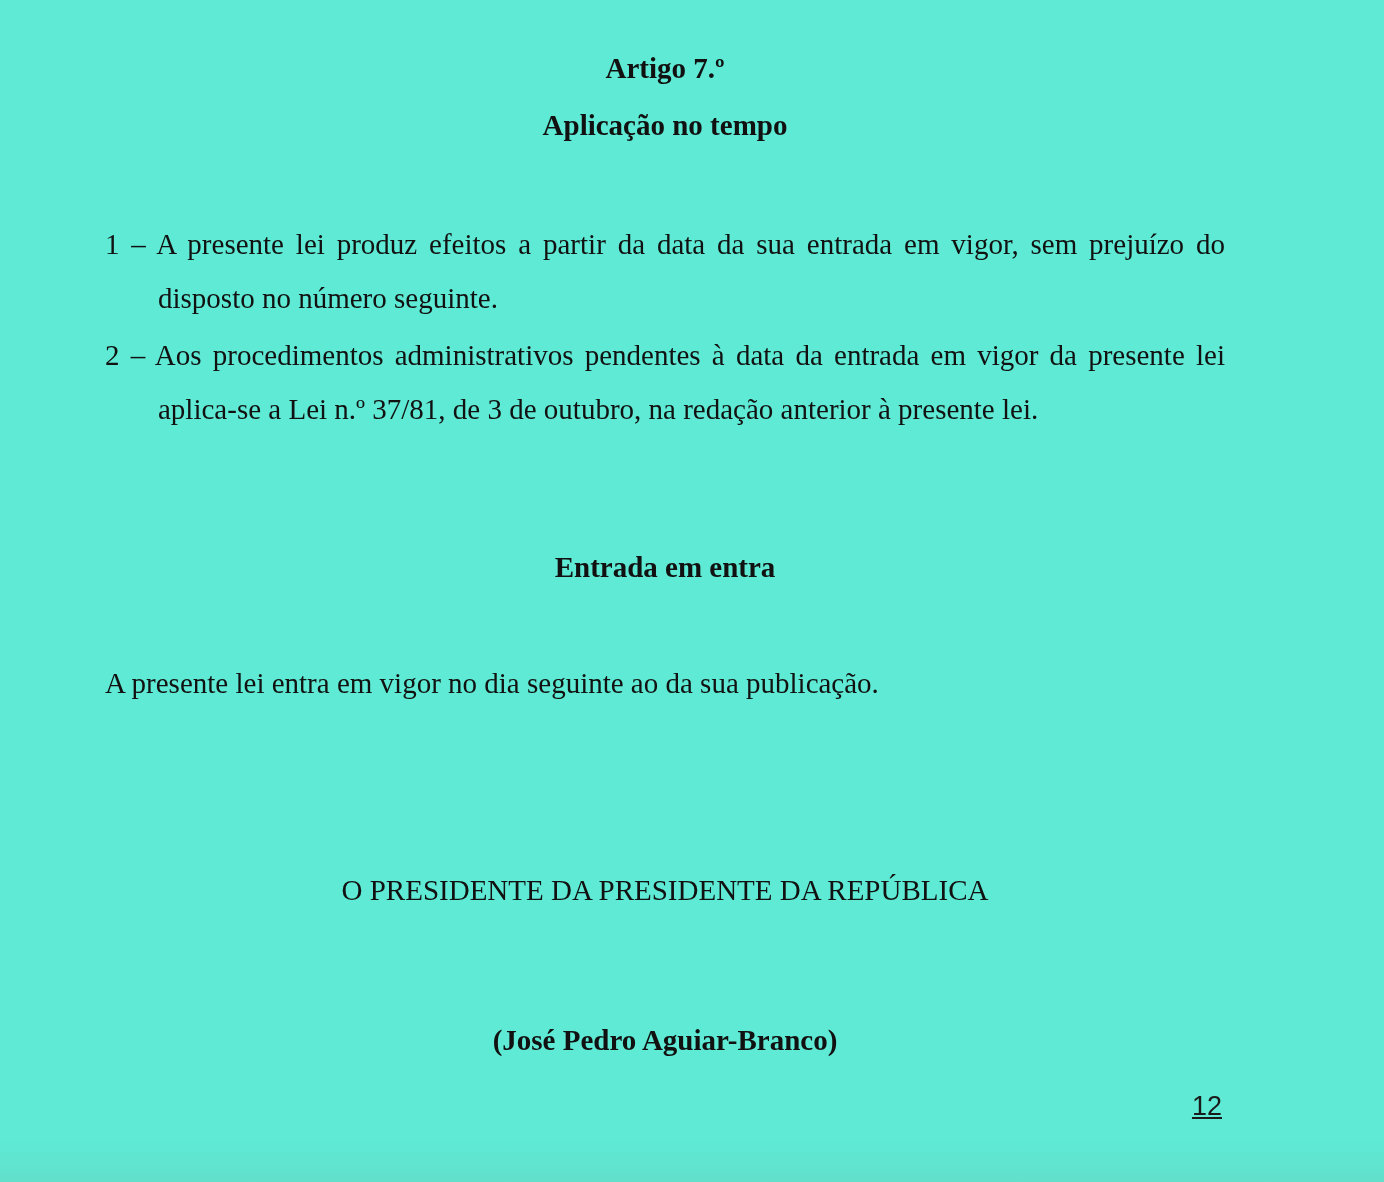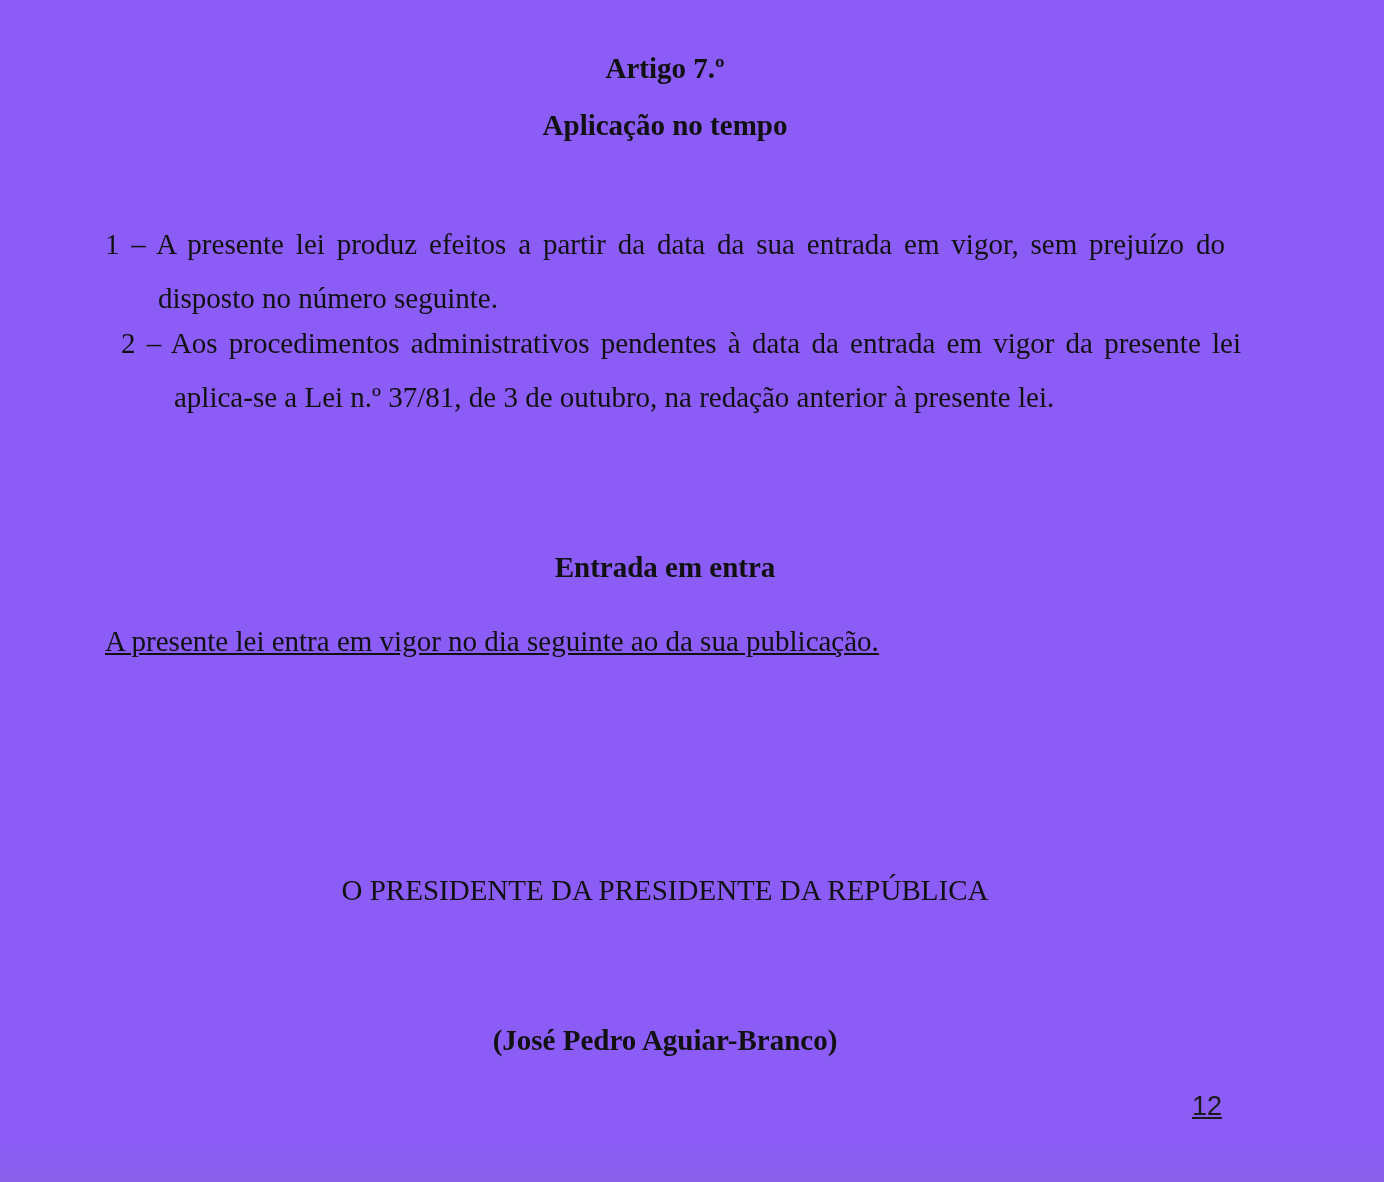--- a/index.html
+++ b/index.html
@@ -4,21 +4,21 @@
 <style>
   html, body {
     margin: 0;
     padding: 0;
     background: #ffffff;
   }
   .page {
     position: relative;
     width: 1384px;
     height: 1182px;
-    background: #8b5cf6;
+    background: #5eead4;
     overflow: hidden;
     font-family: "Liberation Serif", serif;
     font-size: 29px;
     line-height: 54px;
     color: #111111;
   }
   .abs { position: absolute; }
   .center-heading {
     left: 105px;
     width: 1120px;
@@ -36,24 +36,24 @@
     box-sizing: border-box;
   }
   .center-line {
     left: 105px;
     width: 1120px;
     text-align: center;
   }
   .t-a7-title    { top: 41px; }
   .t-a7-sub      { top: 98px; }
   .t-p1          { top: 217px; }
-  .t-p2          { top: 316px; margin-left: 16px; }
+  .t-p2          { top: 328px; }
   .t-a8-title    { top: 486px; }
   .t-a8-sub      { top: 540px; }
-  .t-vigor       { top: 614px; text-decoration: underline; }
+  .t-vigor       { top: 656px; }
   .t-aprovada    { top: 758px; }
   .t-presidente  { top: 863px; }
   .t-signature   { top: 1013px; font-weight: bold; }
   .page-number {
     top: 1088px;
     right: 162px;
     font-family: "Liberation Sans", sans-serif;
     font-size: 27px;
     line-height: 36px;
     color: #1a1a1a;

